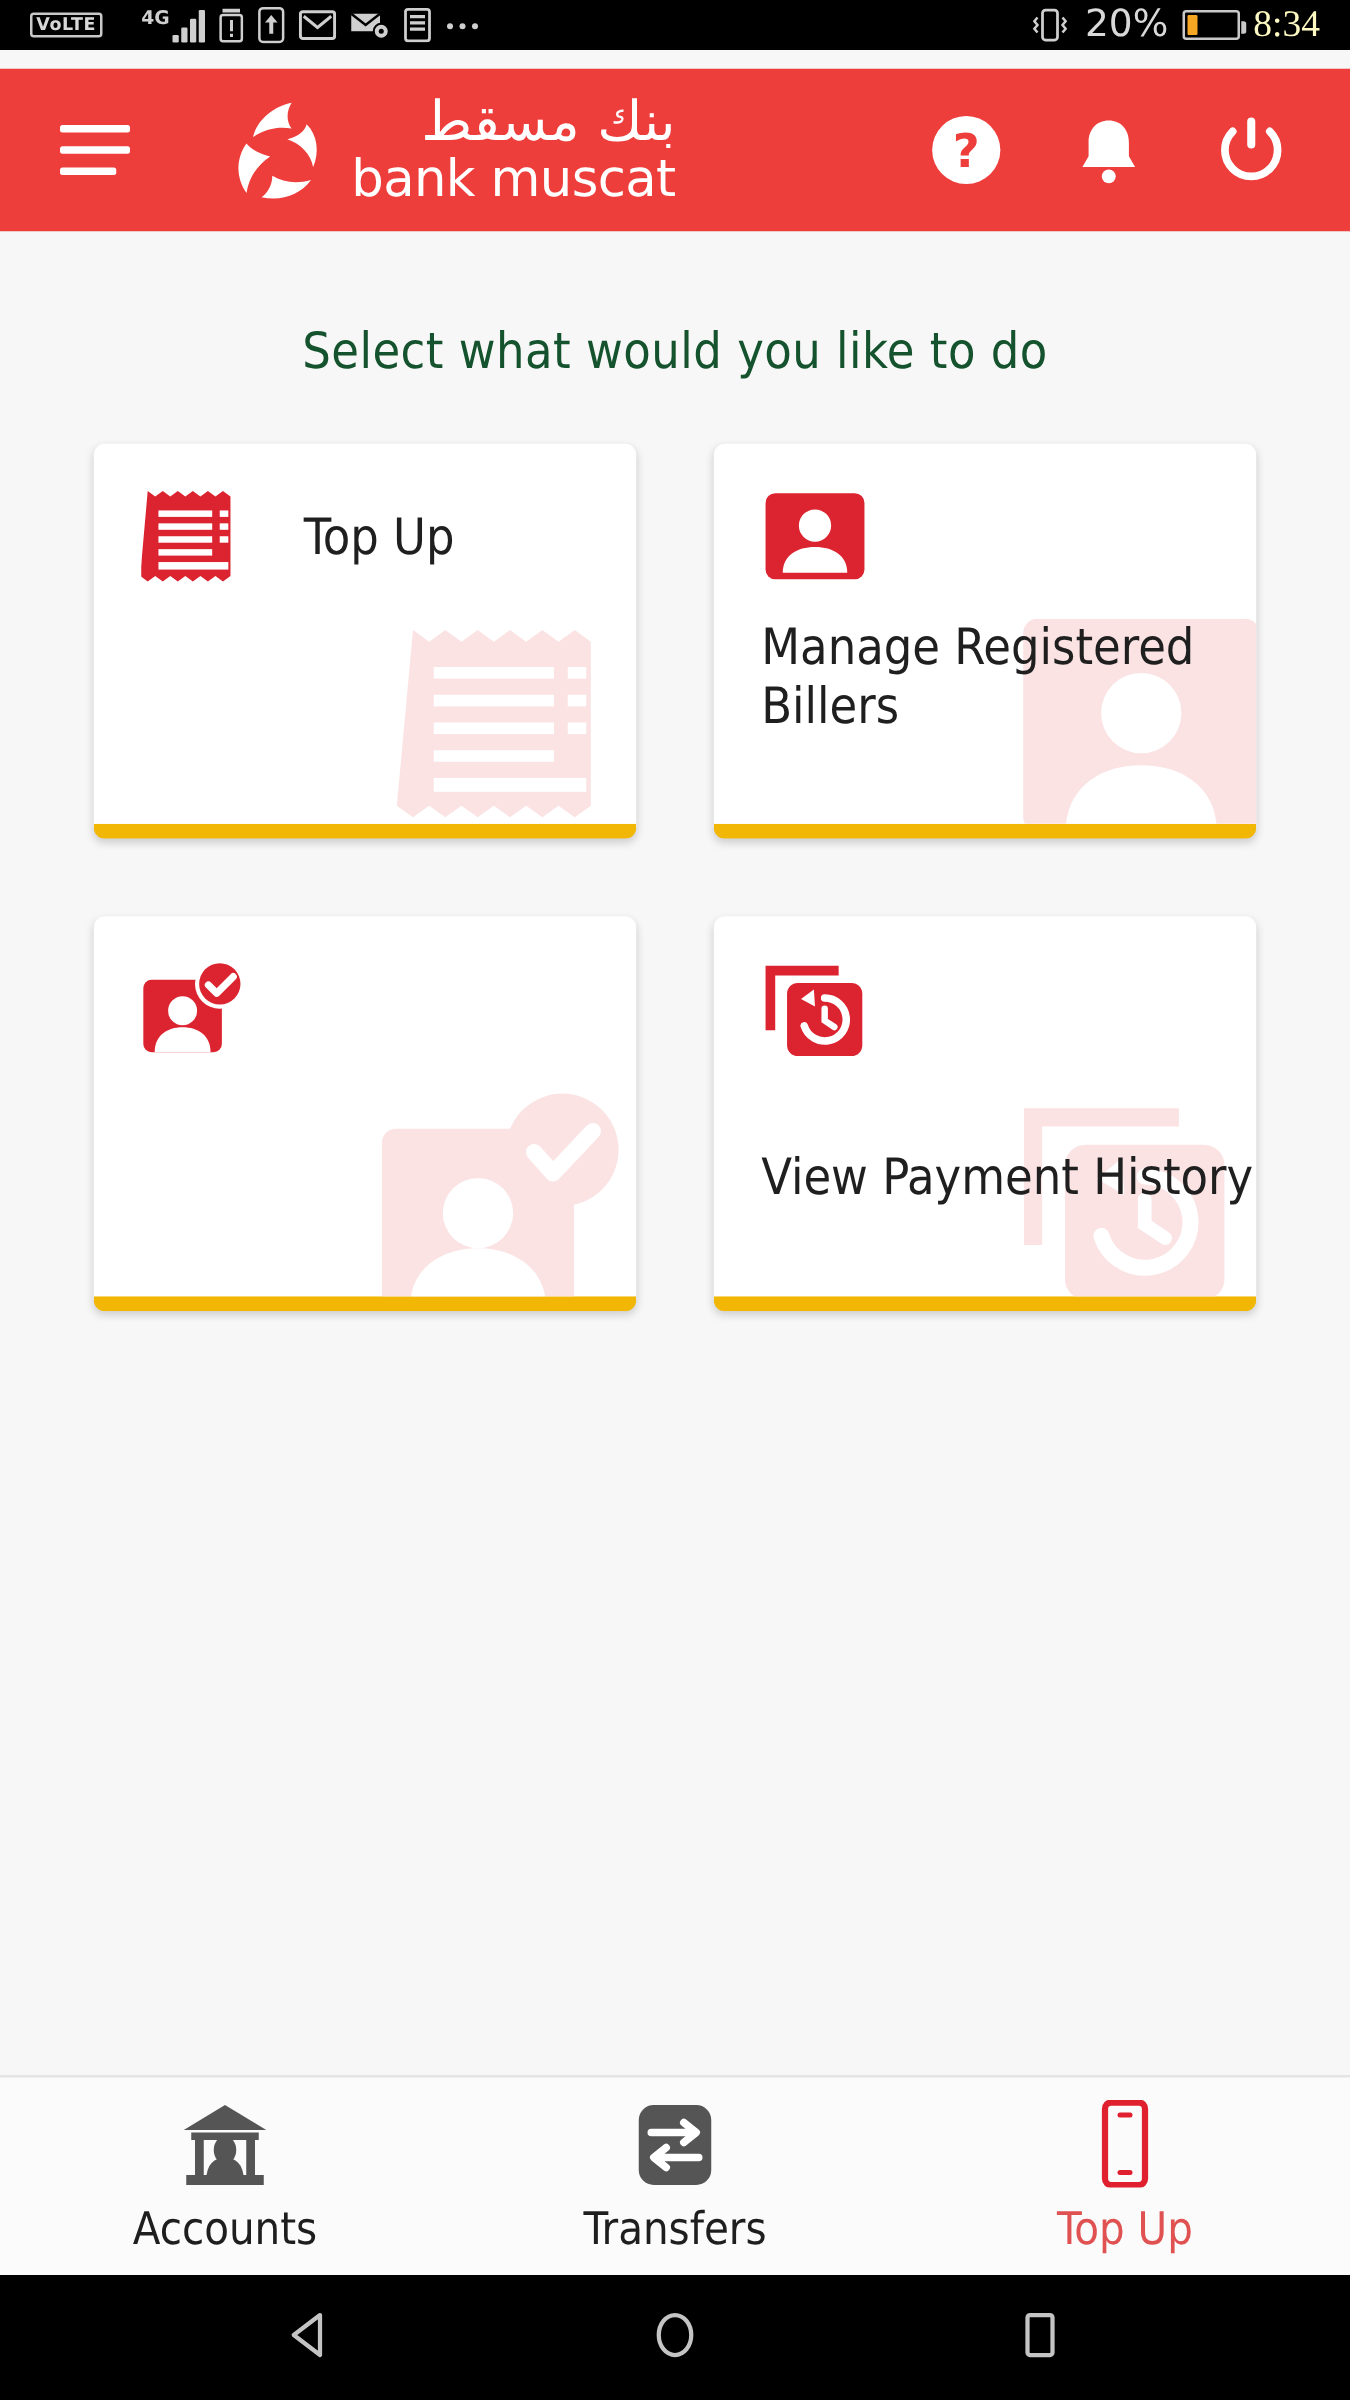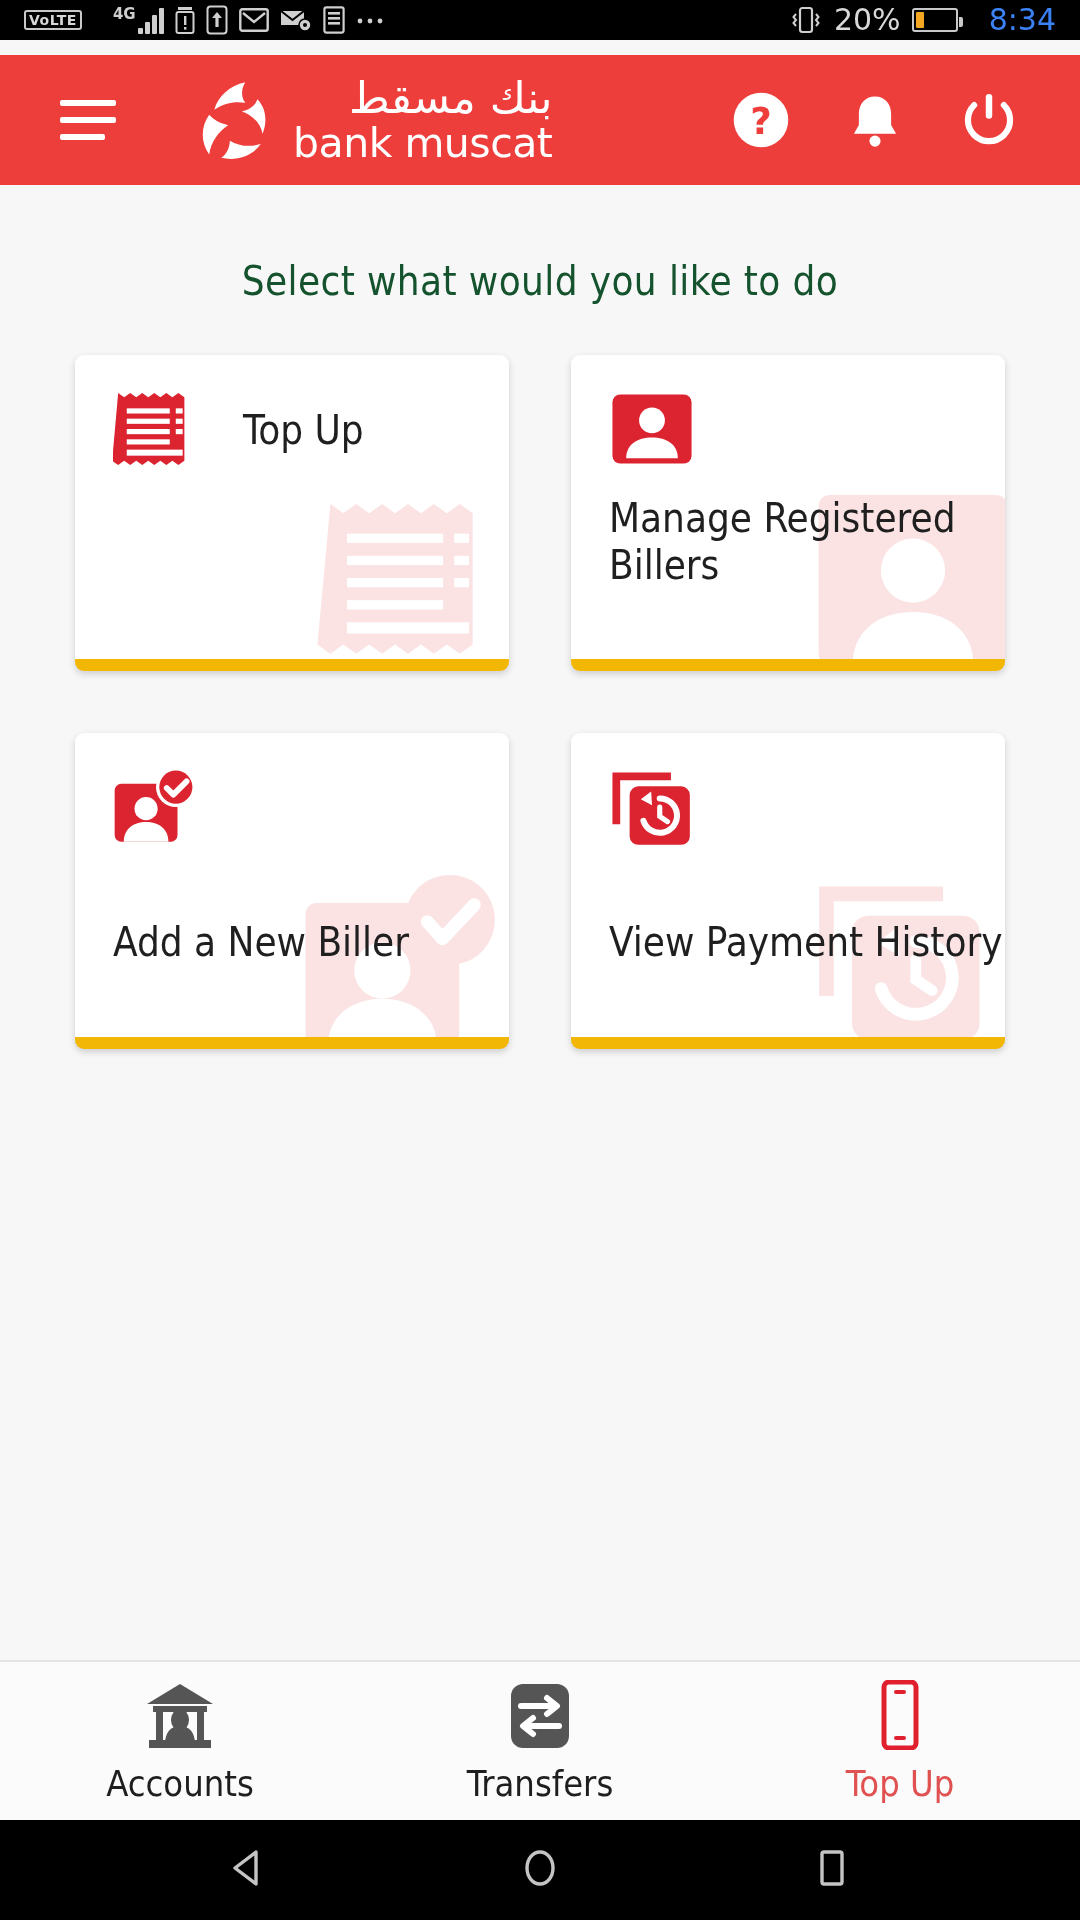--- a/index.html
+++ b/index.html
@@ -26,30 +26,30 @@
   }
   .fourg{ display:flex; align-items:flex-end; gap:2px;margin-left:20px; }
   .fourg-txt{ font-size:15px; color:#cfcfcf; line-height:1; margin-bottom:12px; font-weight:bold;}
   .bars{ display:flex; align-items:flex-end; gap:2px; height:26px; }
   .bars i{ display:block; width:5px; background:#cfcfcf; border-radius:1px; }
   .bars i:nth-child(1){ height:6px; }
   .bars i:nth-child(2){ height:12px; }
   .bars i:nth-child(3){ height:19px; }
   .bars i:nth-child(4){ height:26px; }
   .sb-pct{ font-size:30px; color:#d9d9d9; letter-spacing:0; line-height:1; }
-  .sb-time{ font-size:30px; color:#3b82f6; line-height:1; margin-left:20px;}
+  .sb-time{ font-size:30px; color:#fef9c3; line-height:1; margin-left:0;font-family:Liberation Serif, serif;}
   .battery{ position:relative; width:46px; height:24px; border:2px solid #c9c9c9; border-radius:3px; }
   .battery::after{ content:""; position:absolute; right:-7px; top:7px; width:4px; height:10px; background:#c9c9c9; border-radius:0 2px 2px 0;}
   .battery i{ position:absolute; left:2px; top:2px; bottom:2px; width:20%; background:#F5A623; border-radius:1px; }
   .ico-svg{ display:block; }
 
   
   .appbar{
     position:absolute; top:55px; left:0; width:1080px; height:130px;
-    background:#EE3E3C; display:flex; align-items:center; padding:0 60px;
+    background:#EE3E3C; display:flex; align-items:center; padding:0 48px;
   }
   .hamburger{ width:56px; display:flex; flex-direction:column; gap:11px; cursor:pointer; }
   .hamburger span{ display:block; height:6px; background:#fff; border-radius:2px; }
   .hamburger span:nth-child(3){ width:80%; }
   .brand{ display:flex; align-items:center; margin-left:75px; gap:14px; }
   .brand-mark{ width:88px; height:86px; }
   .brand-text{ display:flex; flex-direction:column; line-height:1; }
   .brand-ar{ font-size:44px; color:#fff; text-align:right; letter-spacing:0; font-weight:500;}
   .brand-en{ font-size:41px; color:#fff; letter-spacing:-.5px; margin-top:3px;}
   .appbar-actions{ margin-left:auto; display:flex; align-items:center; gap:52px; }
@@ -269,21 +269,20 @@
         <path d="M65 26 l8 9 l17 -18" fill="none" stroke="#fff" stroke-width="7" stroke-linecap="round" stroke-linejoin="round"></path>
       </svg>
       <svg class="card-icon" viewBox="0 0 104 96">
         <rect x="2" y="20" width="76" height="70" rx="8" fill="#DC2430"></rect>
         <circle cx="40" cy="50" r="14" fill="#fff"></circle>
         <path d="M13 90 C13 74 25 66 40 66 C55 66 67 74 67 90 Z" fill="#fff"></path>
         <circle cx="76" cy="24" r="24" fill="#fff"></circle>
         <circle cx="76" cy="24" r="20" fill="#DC2430"></circle>
         <path d="M65 25 l8 8 l16 -16" fill="none" stroke="#fff" stroke-width="7" stroke-linecap="round" stroke-linejoin="round"></path>
       </svg>
-      <div class="card-label">Add a New Biller</div>
     </div>
 
     <div class="card card-history">
       <svg class="wm" viewBox="0 0 100 96">
         <path d="M4 8 H72 v8 H12 v52 H4 Z" fill="#FBE3E4"></path>
         <rect x="22" y="24" width="70" height="68" rx="9" fill="#FBE3E4"></rect>
         <path d="M57 38 a20 20 0 1 1 -19 26" fill="none" stroke="#fff" stroke-width="7" stroke-linecap="round"></path>
         <path d="M47 30 l-11 9 l12 7 Z" fill="#fff"></path>
         <path d="M57 48 v11 l9 6" fill="none" stroke="#fff" stroke-width="6" stroke-linecap="round"></path>
       </svg>

